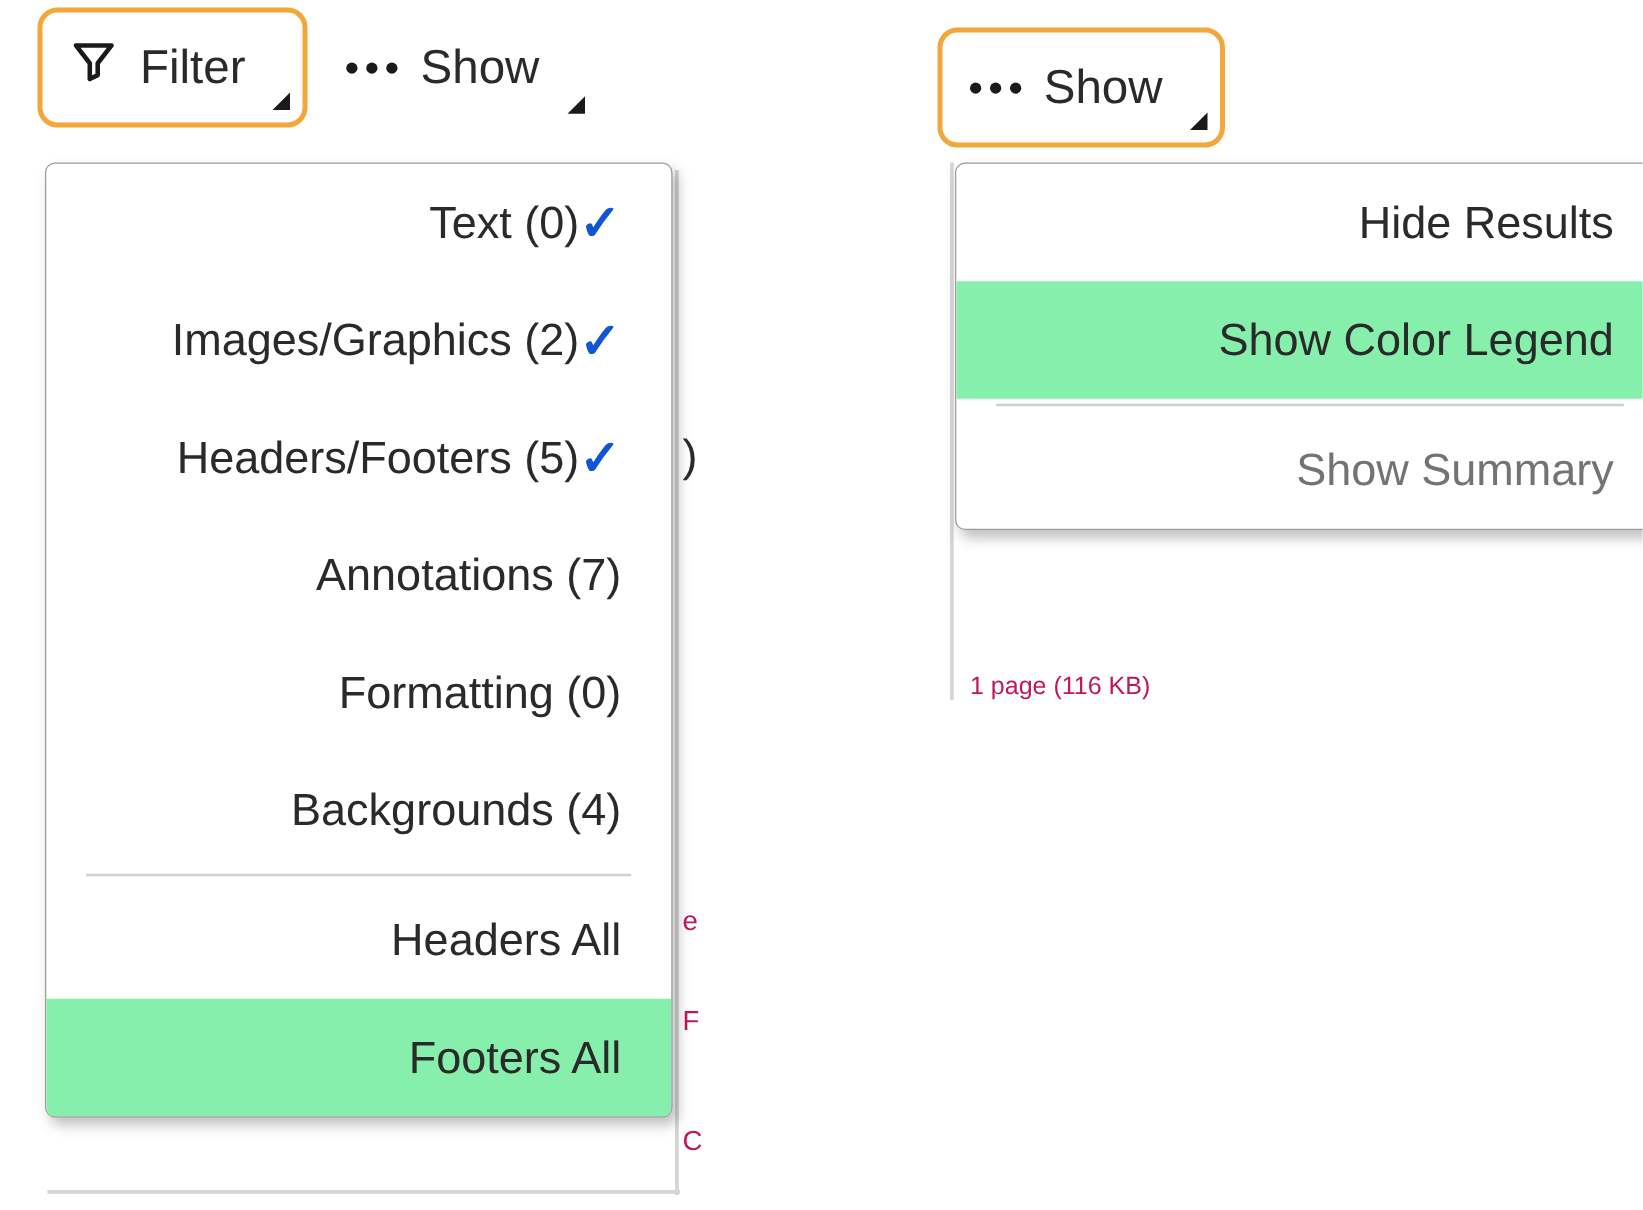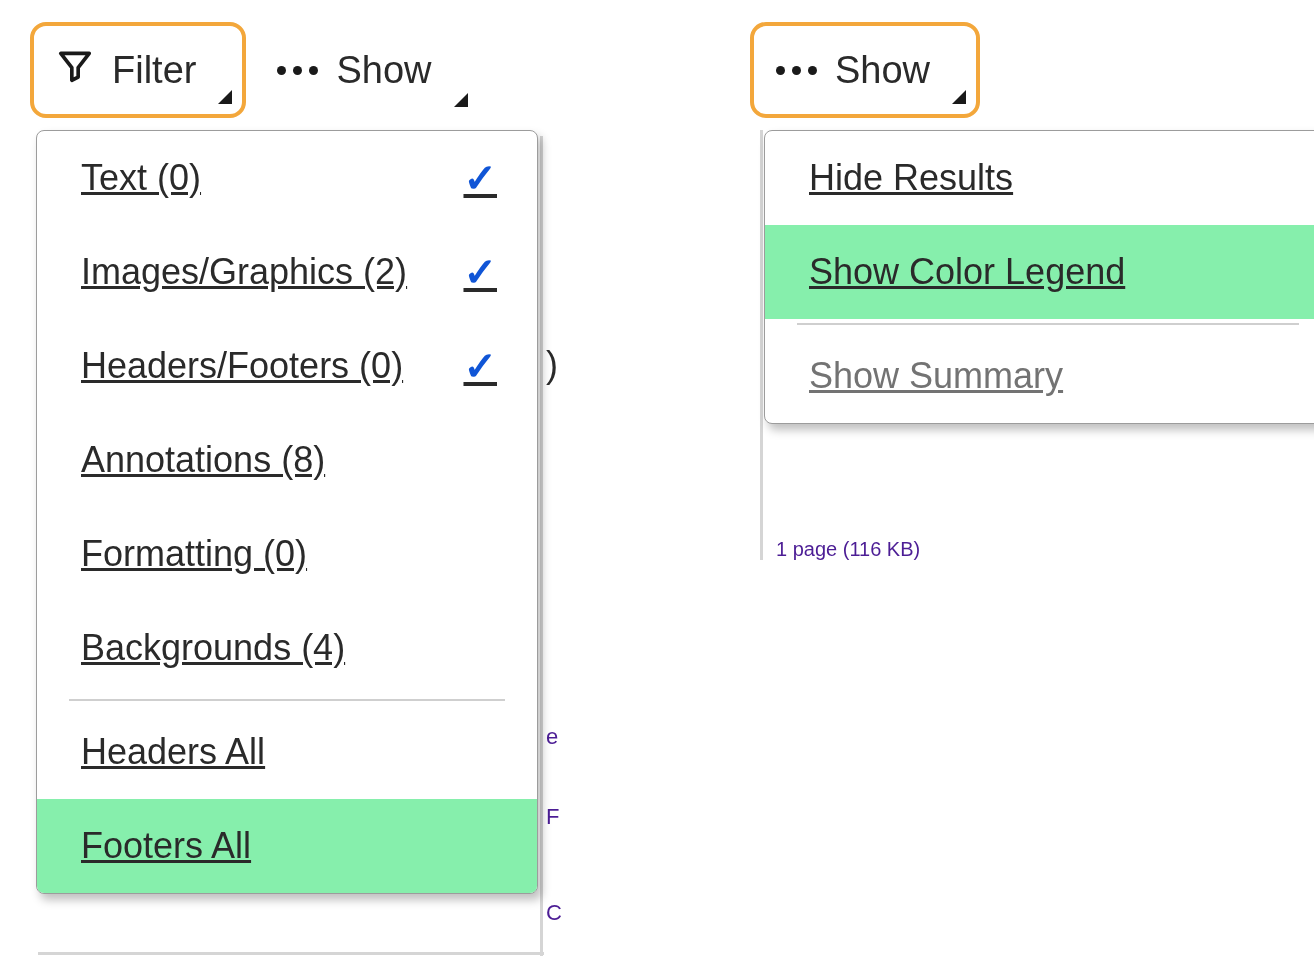--- a/index.html
+++ b/index.html
@@ -55,26 +55,25 @@
     position: absolute;
     background: #ffffff;
     border: 1px solid #9c9c9c;
     border-radius: 8px;
     box-shadow: 4px 6px 10px rgba(0,0,0,0.25);
     overflow: hidden;
   }
   .menu-item {
     display: flex;
     align-items: center;
-    justify-content: space-between;
+    justify-content: flex-end;
     height: 94px;
     padding: 0 40px 0 44px;
     font-size: 36px;
     color: #2a2a2a;
-    text-decoration: underline;
   }
   .menu-item.hover { background: #86efac; }
   .menu-item.disabled { color: #737373; }
   .divider {
     height: 0;
     border-top: 2px solid #cfcfcf;
     margin: 4px 32px;
   }
   .check {
     color: #1055d6;
@@ -91,21 +90,21 @@
   .ellipsis-icon span {
     width: 9px; height: 9px;
     background: #1a1a1a;
     border-radius: 50%;
     display: inline-block;
   }
 
   
   .ghost {
     position: absolute;
-    color: #4c1d95;
+    color: #be185d;
     font-size: 22px;
     font-family: Arial, sans-serif;
     white-space: nowrap;
     z-index: 0;
   }
   .ghost-edge {
     position: absolute;
     background: #d5d5d5;
     z-index: 0;
   }
@@ -122,21 +121,21 @@
 <div class="stage">
 
   <div class="ghost-edge" style="left:540px; top:136px; width:3px; height:820px;"></div>
   <div class="ghost-edge" style="left:38px; top:952px; width:506px; height:3px;"></div>
 
   <div class="ghost" style="left:546px; top:344px; font-size:36px; color:#2a2a2a;">)</div>
   <div class="ghost" style="left:546px; top:724px;">e</div>
   <div class="ghost" style="left:546px; top:804px;">F</div>
   <div class="ghost" style="left:546px; top:900px;">C</div>
 
-  <div class="toolbar" style="left:30px; top:22px;">
+  <div class="toolbar" style="left:30px; top:6px;">
     <div class="tbutton highlight">
       <span>
         <svg width="38" height="38" viewBox="0 0 24 24" fill="none" stroke="#1a1a1a" stroke-width="2.3" stroke-linejoin="round" stroke-linecap="round">
           <path d="M3 4h18l-7 9v6l-4 2v-8L3 4z"></path>
         </svg>
       </span>
       <span class="label">Filter</span>
       <span class="corner-tri"></span>
     </div>
 
@@ -154,25 +153,25 @@
   <div class="dropdown" style="left:36px; top:130px; width:502px;">
     <div class="menu-item">
       <span>Text (0)</span>
       <span class="check">✓</span>
     </div>
     <div class="menu-item">
       <span>Images/Graphics (2)</span>
       <span class="check">✓</span>
     </div>
     <div class="menu-item">
-      <span>Headers/Footers (0)</span>
+      <span>Headers/Footers (5)</span>
       <span class="check">✓</span>
     </div>
     <div class="menu-item">
-      <span>Annotations (8)</span>
+      <span>Annotations (7)</span>
     </div>
     <div class="menu-item">
       <span>Formatting (0)</span>
     </div>
     <div class="menu-item">
       <span>Backgrounds (4)</span>
     </div>
     <div class="divider"></div>
     <div class="menu-item">
       <span>Headers All</span>

